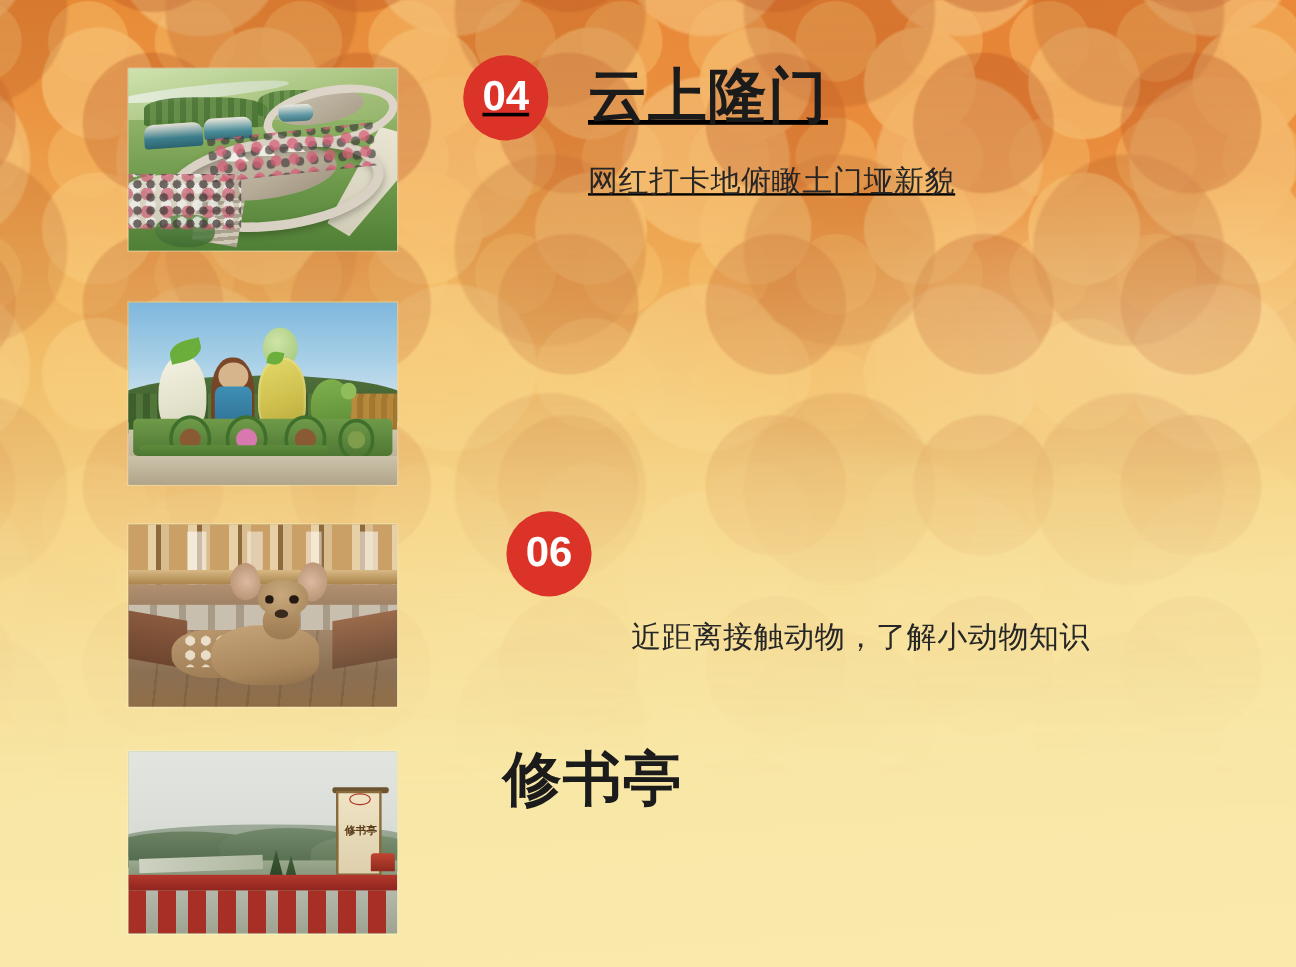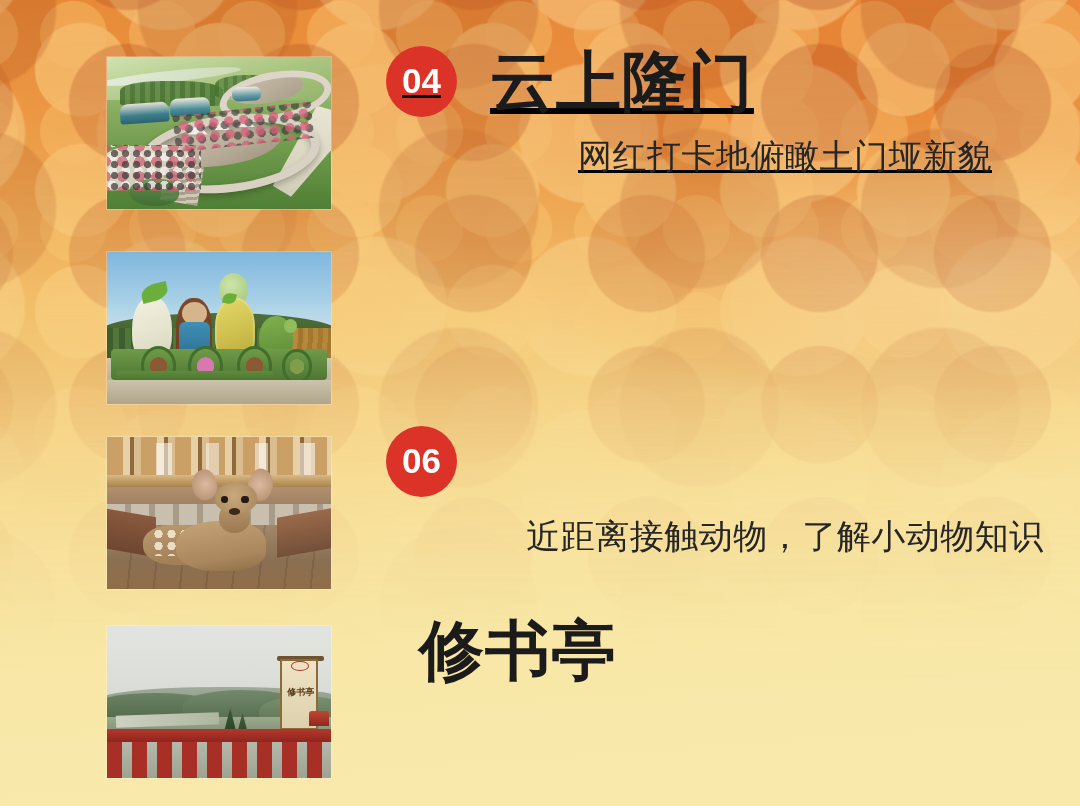--- a/index.html
+++ b/index.html
@@ -73,21 +73,21 @@
   .row {
     position: absolute;
     left: 0;
     width: 1080px;
     height: 186px;
     display: flex;
     align-items: flex-start;
   }
   #row-0 { top: 42px; text-decoration: underline; }
   #row-1 { top: 237px; }
-  #row-2 { top: 422px; }
+  #row-2 { top: 422px; gap: 36px; }
   #row-3 { top: 611px; }
 
   .thumb {
     position: relative;
     width: 224px;
     height: 152px;
     margin-left: 107px;
     margin-top: 15px;
     flex: 0 0 auto;
     overflow: hidden;
@@ -118,38 +118,37 @@
     font-weight: bold;
     display: flex;
     align-items: center;
     justify-content: center;
     letter-spacing: 0px;
     flex: 0 0 auto;
     font-family: "Liberation Sans", "DejaVu Sans", sans-serif;
   }
   .title {
     margin-left: 33px;
-    font-size: 65px;
+    font-size: 49px;
     font-weight: bold;
     color: #1b1b1b;
     line-height: 1;
     letter-spacing: 1px;
     white-space: nowrap;
     text-align: center;
   }
   .subtitle {
     margin-left: 104px;
     margin-top: 17px;
-    font-size: 34px;
+    font-size: 25px;
     font-weight: normal;
     color: #262626;
     line-height: 1.15;
     letter-spacing: 0.5px;
     white-space: nowrap;
-    text-align: center;
   }
 
   
   .sw-sky      { position:absolute; left:0; top:0; width:100%; height:26%;
                  background: linear-gradient(to bottom,#cfe0b4,#b7cf93); }
   .sw-field-a  { position:absolute; left:0; top:0; width:100%; height:34%;
                  background: linear-gradient(165deg,#cfe2b0 0%,#a9c47f 55%,#8fb066 100%); }
   .sw-field-b  { position:absolute; left:0; top:28%; width:100%; height:72%;
                  background: linear-gradient(180deg,#8fb266 0%,#6f9a4c 45%,#4f7f35 100%); }
   .sw-trees    { position:absolute; left:6%; top:16%; width:46%; height:16%;

